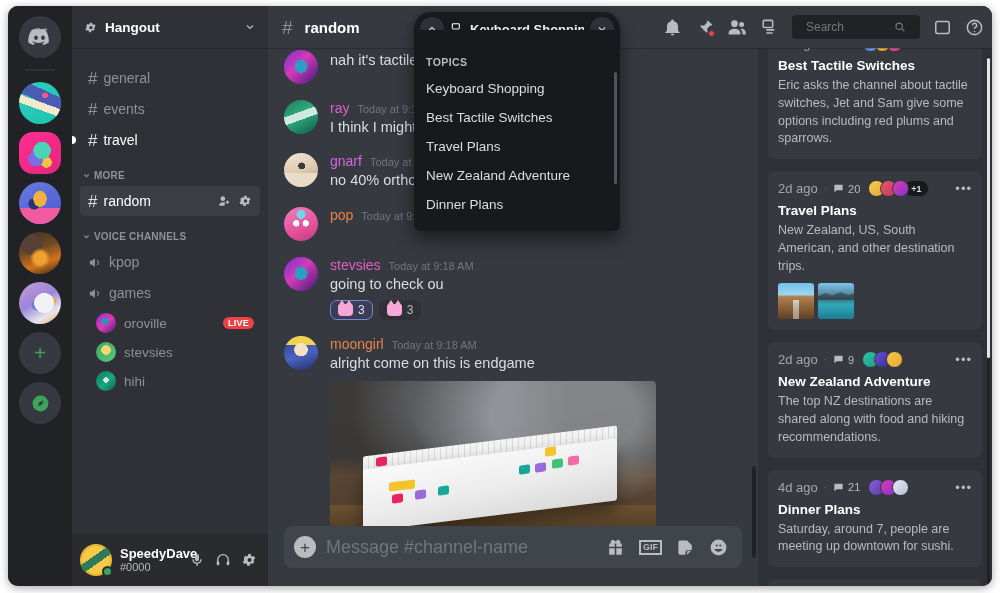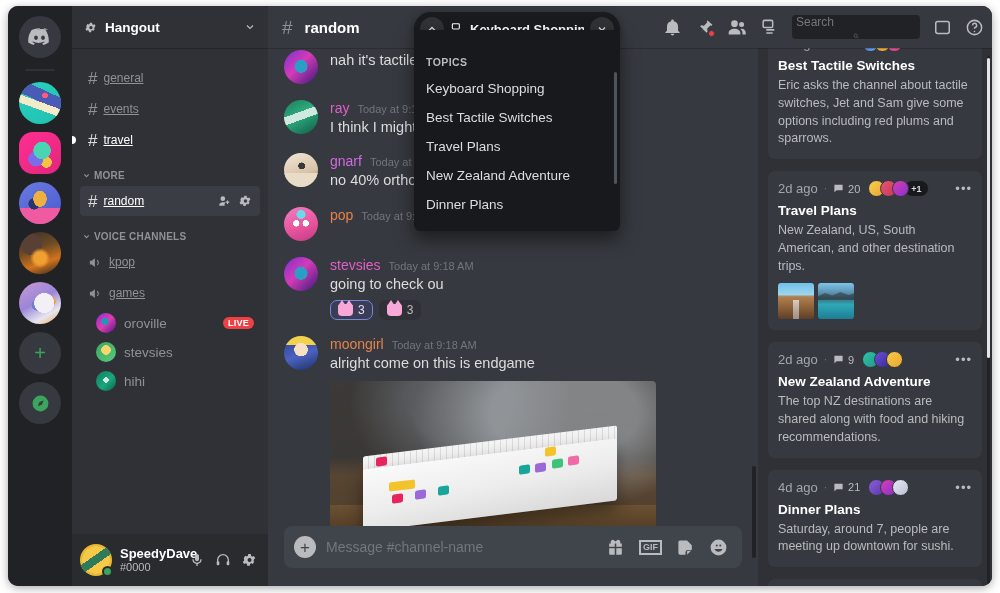--- a/index.html
+++ b/index.html
@@ -82,21 +82,21 @@
   .chan-scroll { flex: 1; overflow: hidden; padding-top: 14px; position: relative; }
   .cat {
     display: flex; align-items: center; gap: 3px;
     padding: 14px 8px 4px 10px; color: #8e9297;
     font-size: 10px; font-weight: bold; letter-spacing: .02em; cursor: pointer;
   }
   .chan {
     height: 30px; margin: 1px 8px; padding: 0 8px; border-radius: 4px;
     display: flex; align-items: center; gap: 6px; cursor: pointer; position: relative;
   }
-  .chan .cname { font-size: 12px; color: #8e9297; flex: 1; white-space: nowrap; overflow: hidden; text-decoration: underline; }
+  .chan .cname { font-size: 14px; color: #8e9297; flex: 1; white-space: nowrap; overflow: hidden; }
   .chan.active { background: #3a3d44; }
   .chan.active .cname, .chan.unread .cname { color: #fff; font-weight: normal; }
   .chan.active .cname { color: #fff; }
   .hash { color: #8e9297; font-size: 17px; line-height: 1; font-weight: 300; }
   .chan.active .hash, .chan.unread .hash { color: #dcddde; }
   .unread-dot {
     position: absolute; left: -12px; top: 50%; transform: translateY(-50%);
     width: 8px; height: 8px; background: #fff; border-radius: 0 4px 4px 0;
   }
   .chan-acts { display: flex; gap: 7px; align-items: center; color: #b9bbbe; }
@@ -138,21 +138,21 @@
     height: 42px; background: #36393f; display: flex; align-items: center;
     padding: 0 8px 0 14px; gap: 8px; box-shadow: 0 1px 0 rgba(0,0,0,.2); flex: none; z-index: 5;
   }
   .topbar .hash { font-size: 19px; color: #8e9297; }
   .ch-title { color: #fff; font-size: 15px; font-weight: bold; margin-left: 4px; }
   .top-icons { margin-left: auto; display: flex; align-items: center; gap: 13px; color: #b9bbbe; }
   .top-icons .ic { cursor: pointer; display: flex; align-items: center; position: relative; }
   .pin-dot { position: absolute; right: -1px; bottom: 0px; width: 7px; height: 7px; border-radius: 50%; background: #ed4245; border: 1.5px solid #36393f; }
   .searchbox {
     width: 128px; height: 24px; background: #202225; border-radius: 4px;
-    display: flex; align-items: center; padding: 0 4px; gap: 4px; cursor: text; flex-direction: column;
+    display: flex; align-items: center; padding: 0 14px; gap: 4px; cursor: text;
   }
   .searchbox input {
     border: none; background: transparent; color: #dcddde; font-size: 12px;
     width: 100%; outline: none; font-family: inherit;
   }
   .searchbox input::placeholder { color: #72767d; }
 
   .content { flex: 1; display: flex; min-height: 0; }
   .chat { flex: 1; display: flex; flex-direction: column; min-width: 0; position: relative; }
   .msgs { flex: 1; overflow: hidden; padding: 0 0 6px 0; position: relative; }
@@ -207,21 +207,21 @@
     background: linear-gradient(180deg,#6b5132 0%,#4a3622 60%,#33251a 100%); }
 
   .composer { padding: 0 16px 18px; flex: none; }
   .composer-inner {
     background: #40444b; border-radius: 8px; min-height: 42px;
     display: flex; align-items: center; padding: 0 14px 0 10px; gap: 10px;
   }
   .plus { width: 22px; height: 22px; border-radius: 50%; background: #b9bbbe; color: #40444b;
     display: flex; align-items: center; justify-content: center; font-size: 17px; line-height: 1;
     font-weight: 300; cursor: pointer; flex: none; }
-  .composer-input { flex: 1; color: #f0abfc; font-size: 14px; border: none; background: transparent;
+  .composer-input { flex: 1; color: #f0abfc; font-size: 18px; border: none; background: transparent;
     outline: none; font-family: inherit; }
   .composer-input::placeholder { color: #72767d; }
   .comp-icons { display: flex; align-items: center; gap: 14px; color: #b9bbbe; }
   .comp-icons > span { cursor: pointer; display: flex; align-items: center; }
   .gif-badge { border: 2px solid #b9bbbe; border-radius: 0; font-size: 9px; font-weight: bold;
     padding: 1px 2px; line-height: 1; color: #b9bbbe; }
 
   
   .topic-wrap { position: absolute; left: 146px; top: 6px; z-index: 30; width: 206px; }
   .topic-pill {

